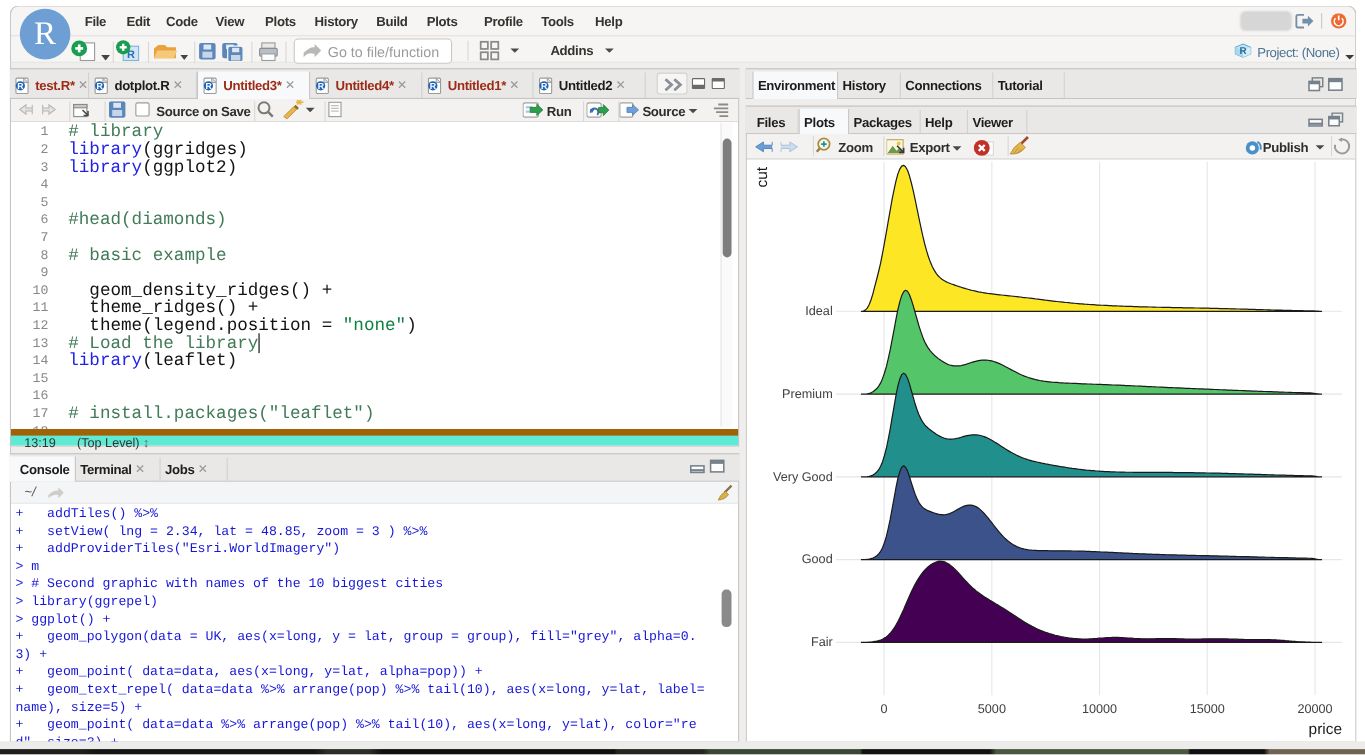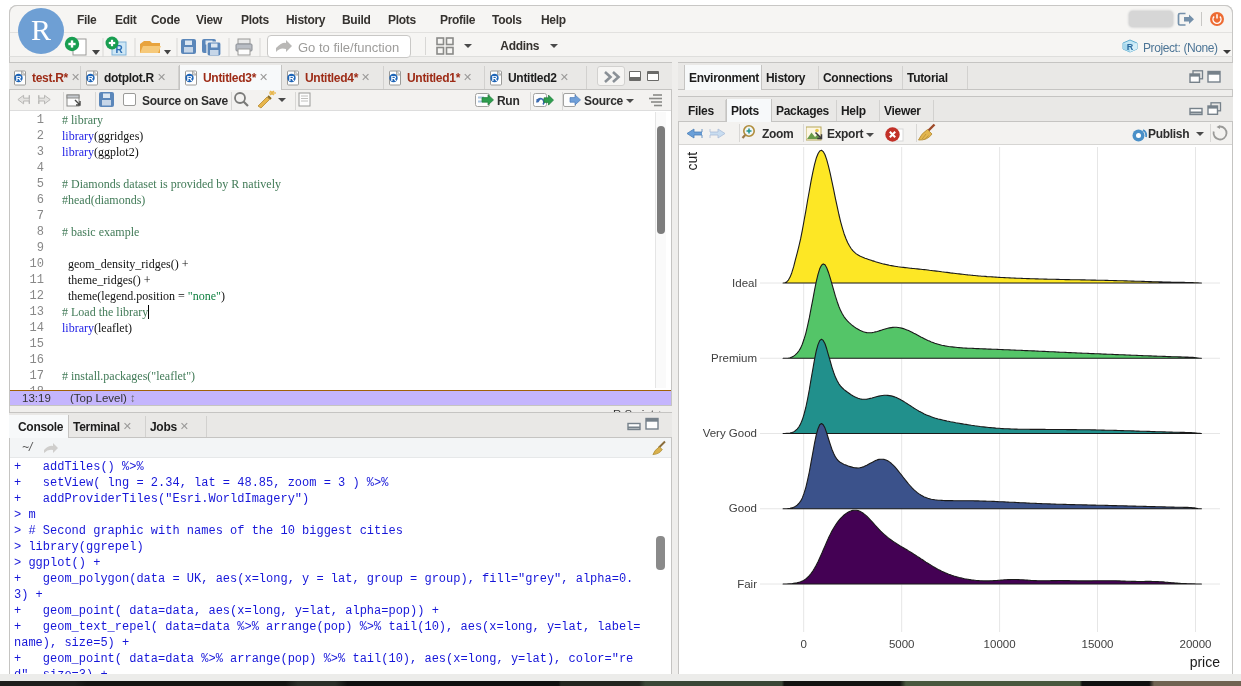--- a/index.html
+++ b/index.html
@@ -12,21 +12,21 @@
 .mrow2{position:absolute;left:0;top:26px;width:100%;height:26px;border-top:1px solid #e2e1df}
 .sep{display:inline-block;width:1px;height:18px;background:#d8d7d5;vertical-align:middle;margin:0 5px}
 .pane{position:absolute;background:#fff;border:1px solid #c5c4c2}
 .tabbar{position:absolute;left:0;top:0;right:0;background:#e9e8e6;border-top:1px solid #c5c4c2;border-bottom:1px solid #c5c4c2;font-size:13px;color:#2d2d2d}
 .tab{position:absolute;top:3px;height:calc(100% - 3px);border-right:1px solid #d2d1cf;display:flex;align-items:center;padding:0 4px;font-weight:600;color:#1c1c1c;font-size:12px;letter-spacing:-0.3px;white-space:nowrap;overflow:hidden}
 .tab.act{background:#f7f9fa;border-left:1px solid #c5c4c2;border-right:1px solid #c5c4c2;top:2px;height:calc(100% - 2px + 1px)}
 .tab .x{color:#9a9998;font-weight:400;margin-left:3px;font-size:11px}
 .tab svg{flex-shrink:0}
 .red{color:#9d2b16}
 mono,.mono{font-family:"Liberation Mono",monospace}
-.codeline{position:absolute;white-space:pre;font-family:Liberation Serif, serif;font-size:12px;line-height:16px}
+.codeline{position:absolute;white-space:pre;font-family:Liberation Mono, monospace;font-size:16px;line-height:16px}
 .gut{position:absolute;width:34px;text-align:right;color:#888;font-family:"Liberation Mono",monospace;font-size:12px;line-height:16px}
 .c{color:#427b58}.k{color:#2222e6}.s{color:#108040}
 .cons{color:#1616d9}
 .ic{display:inline-block;vertical-align:middle}
 .caret{display:inline-block;width:0;height:0;border-left:4px solid transparent;border-right:4px solid transparent;border-top:4px solid #4a4a4a;vertical-align:middle}
 .minmax{position:absolute;top:6px;display:flex;gap:6px}
 .mm{width:12px;height:10px;border:1px solid #7a7a78;background:#fdfdfd;border-radius:1px}
 .mmb{width:12px;height:10px;border:1px solid #7a7a78;border-top:3px solid #7a7a78;background:#fdfdfd;border-radius:1px}
 </style></head><body>
 
@@ -288,21 +288,20 @@
 <div class="abs" style="left:10px;top:111px;width:645px;height:279px;overflow:hidden;background:#fff">
 <div class="gut" style="left:0px;top:1px">1</div>
     <div class="codeline" style="left:52px;top:1px;color:#111"><span class="c"># library</span></div>
 <div class="gut" style="left:0px;top:17px">2</div>
     <div class="codeline" style="left:52px;top:17px;color:#111"><span class="k">library</span>(ggridges)</div>
 <div class="gut" style="left:0px;top:33px">3</div>
     <div class="codeline" style="left:52px;top:33px;color:#111"><span class="k">library</span>(ggplot2)</div>
 <div class="gut" style="left:0px;top:49px">4</div>
     <div class="codeline" style="left:52px;top:49px;color:#111"></div>
 <div class="gut" style="left:0px;top:65px">5</div>
-    <div class="codeline" style="left:52px;top:65px;color:#111"><span class="c"># Diamonds dataset is provided by R natively</span></div>
 <div class="gut" style="left:0px;top:81px">6</div>
     <div class="codeline" style="left:52px;top:81px;color:#111"><span class="c">#head(diamonds)</span></div>
 <div class="gut" style="left:0px;top:97px">7</div>
     <div class="codeline" style="left:52px;top:97px;color:#111"></div>
 <div class="gut" style="left:0px;top:113px">8</div>
     <div class="codeline" style="left:52px;top:113px;color:#111"><span class="c"># basic example</span></div>
 <div class="gut" style="left:0px;top:129px">9</div>
 <div class="gut" style="left:0px;top:145px">10</div>
     <div class="codeline" style="left:52px;top:145px;color:#111">  geom_density_ridges() +</div>
 <div class="gut" style="left:0px;top:161px">11</div>
@@ -316,21 +315,21 @@
 <div class="gut" style="left:0px;top:225px">15</div>
     <div class="codeline" style="left:52px;top:225px;color:#111"></div>
 <div class="gut" style="left:0px;top:241px">16</div>
 <div class="gut" style="left:0px;top:257px">17</div>
     <div class="codeline" style="left:52px;top:257px;color:#111"><span class="c"># install.packages("leaflet")</span></div>
 <div class="gut" style="left:0px;top:273px">18</div>
     <div class="codeline" style="left:52px;top:273px;color:#111"></div>
 </div>
 <div class="abs" style="left:655px;top:112px;width:11px;height:276px;background:#fafafa;border-left:1px solid #e5e5e5"></div>
 <div class="abs" style="left:656.5px;top:126px;width:8px;height:108px;background:#7d7d7d;border-radius:4px"></div>
-<div class="abs" style="left:10px;top:390px;width:661px;height:15px;background:#c4b5fd;border-top:1px solid #a16207;font-size:11.5px;color:#333">
+<div class="abs" style="left:10px;top:390px;width:661px;height:15px;background:#5eead4;border-top:6px solid #a16207;font-size:11.5px;color:#333">
  <span class="abs" style="left:12px;top:1px">13:19</span>
  <span class="abs" style="left:60px;top:1px">(Top Level) <span style="color:#666">↕</span></span>
  <span class="abs" style="left:603px;top:17px">R Script <span style="color:#666">↕</span></span>
 </div>
 
 <div class="pane" style="left:9px;top:412px;width:663px;height:263px"></div>
 <div class="tabbar" style="left:9px;top:412px;width:663px;height:26px">
  <div class="tab act" style="left:0px;width:60px;border-left:none;padding:0 0 0 9px">Console</div>
  <div class="tab" style="left:60px;width:77px">Terminal<span class="x">✕</span></div>
  <div class="tab" style="left:137px;width:61px">Jobs<span class="x">✕</span></div>

